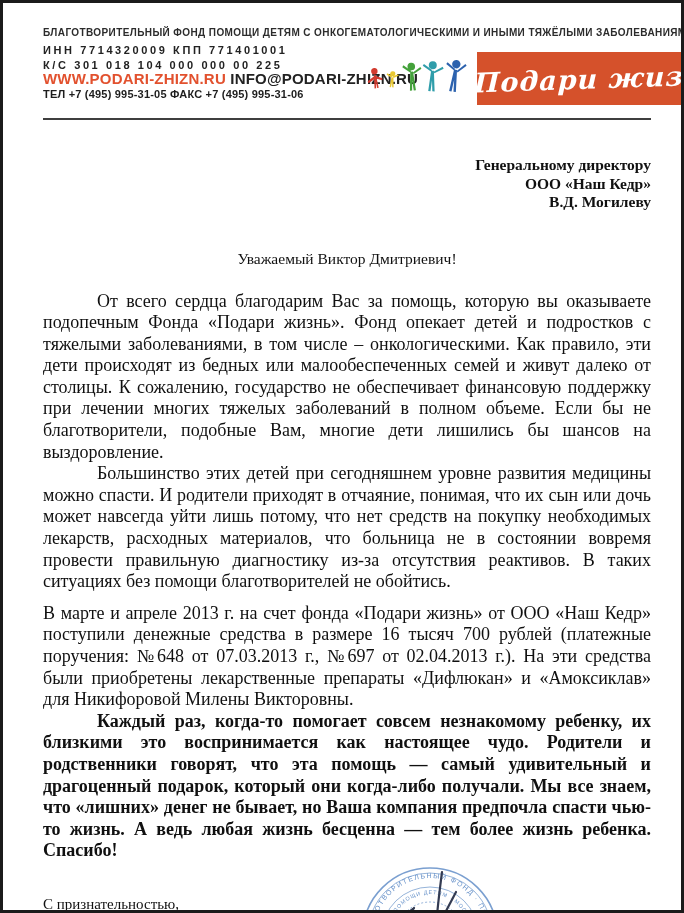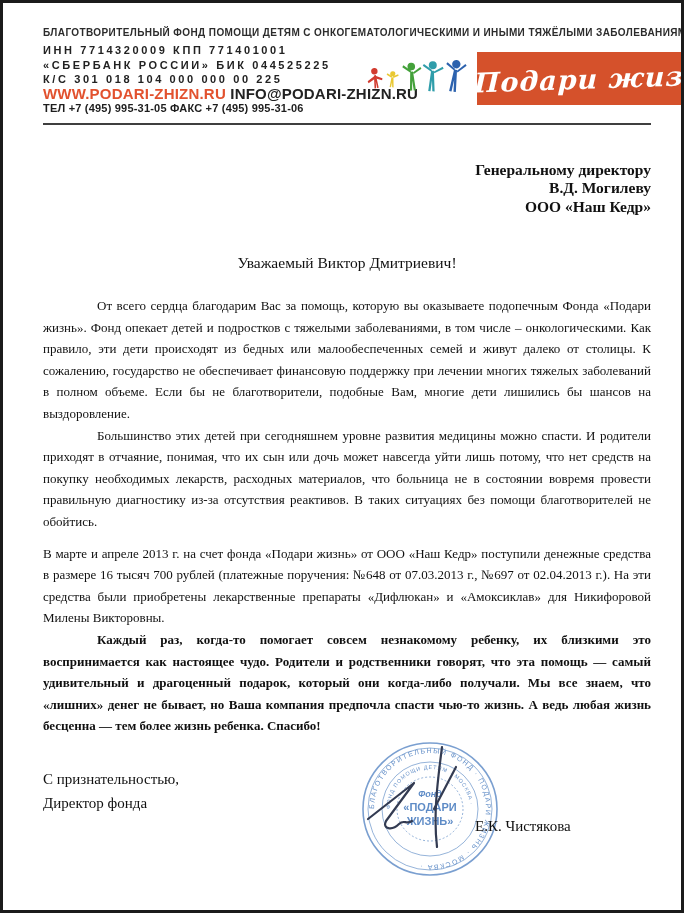--- a/index.html
+++ b/index.html
@@ -47,21 +47,21 @@
   .hdr-rule{border:none;border-top:2.5px solid #3f3f3f;margin-top:7px;}
   
   .recipient{
     margin-top:36px;text-align:right;
     font-weight:700;font-size:15.5px;line-height:18.5px;
   }
   
   .salutation{margin-top:38px;text-align:center;font-size:15.5px;}
   .body-block{margin-top:23px;}
   .body-block p{
-    font-size:13px;line-height:21.6px;text-align:justify;color:#101010;
+    font-size:18px;line-height:21.6px;text-align:justify;color:#101010;
   }
   .body-block p.indent{text-indent:54px;}
   .body-block p.gap-sm{margin-top:10px;}
   .body-block p.gap-md{font-weight:bold;}
   
   .sig-section{position:relative;margin-top:10px;height:185px;}
   .sig-lines{padding-top:20px;font-size:15px;line-height:24.5px;}
   .stamp-wrap{position:absolute;left:311px;top:-14px;width:152px;height:152px;}
   .stamp-ring{fill:none;stroke:var(--stamp-blue);opacity:.75;}
   .stamp-text{fill:var(--stamp-blue);opacity:.85;font-family:"Liberation Sans",sans-serif;}
@@ -75,21 +75,20 @@
 <body>
 
 <div class="page">
 
   <div>
     <div class="hdr-title">БЛАГОТВОРИТЕЛЬНЫЙ ФОНД ПОМОЩИ ДЕТЯМ С ОНКОГЕМАТОЛОГИЧЕСКИМИ И ИНЫМИ ТЯЖЁЛЫМИ ЗАБОЛЕВАНИЯМИ</div>
 
     <div class="hdr-row">
       <div class="bank">
         <div class="spaced">ИНН 7714320009 КПП 771401001</div>
-        <div class="spaced">«СБЕРБАНК РОССИИ» БИК 044525225</div>
         <div class="spaced">К/С 301 018 104 000 000 00 225</div>
         <div class="plain">
           <span class="site">WWW.PODARI-ZHIZN.RU</span>
           <span>INFO@PODARI-ZHIZN.RU</span>
         </div>
         <div class="tel">ТЕЛ +7 (495) 995-31-05 ФАКС +7 (495) 995-31-06</div>
       </div>
 
       <svg class="figures" viewBox="0 0 112 56">
 
@@ -132,22 +131,22 @@
       <div class="logo-box">
         <span>Подари жизнь!</span>
       </div>
     </div>
 
     <hr class="hdr-rule">
   </div>
 
   <div class="recipient">
     <div>Генеральному директору</div>
+    <div>ООО «Наш Кедр»</div>
     <div>В.Д. Могилеву</div>
-    <div>ООО «Наш Кедр»</div>
   </div>
 
   <div class="salutation">Уважаемый Виктор Дмитриевич!</div>
 
   <div class="body-block">
     <p class="indent">От всего сердца благодарим Вас за помощь, которую вы оказываете подопечным Фонда «Подари жизнь». Фонд опекает детей и подростков с тяжелыми заболеваниями, в том числе – онкологическими. Как правило, эти дети происходят из бедных или малообеспеченных семей и живут далеко от столицы. К сожалению, государство не обеспечивает финансовую поддержку при лечении многих тяжелых заболеваний в полном объеме. Если бы не благотворители, подобные Вам, многие дети лишились бы шансов на выздоровление.</p>
     <p class="indent">Большинство этих детей при сегодняшнем уровне развития медицины можно спасти. И родители приходят в отчаяние, понимая, что их сын или дочь может навсегда уйти лишь потому, что нет средств на покупку необходимых лекарств, расходных материалов, что больница не в состоянии вовремя провести правильную диагностику из-за отсутствия реактивов. В таких ситуациях без помощи благотворителей не обойтись.</p>
     <p class="gap-sm">В марте и апреле 2013 г. на счет фонда «Подари жизнь» от ООО «Наш Кедр» поступили денежные средства в размере 16 тысяч 700 рублей (платежные поручения: №648 от 07.03.2013 г., №697 от 02.04.2013 г.). На эти средства были приобретены лекарственные препараты «Дифлюкан» и «Амоксиклав» для Никифоровой Милены Викторовны.</p>
     <p class="indent gap-md">Каждый раз, когда-то помогает совсем незнакомому ребенку, их близкими это воспринимается как настоящее чудо. Родители и родственники говорят, что эта помощь — самый удивительный и драгоценный подарок, который они когда-либо получали. Мы все знаем, что «лишних» денег не бывает, но Ваша компания предпочла спасти чью-то жизнь. А ведь любая жизнь бесценна — тем более жизнь ребенка. Спасибо!</p>
   </div>

